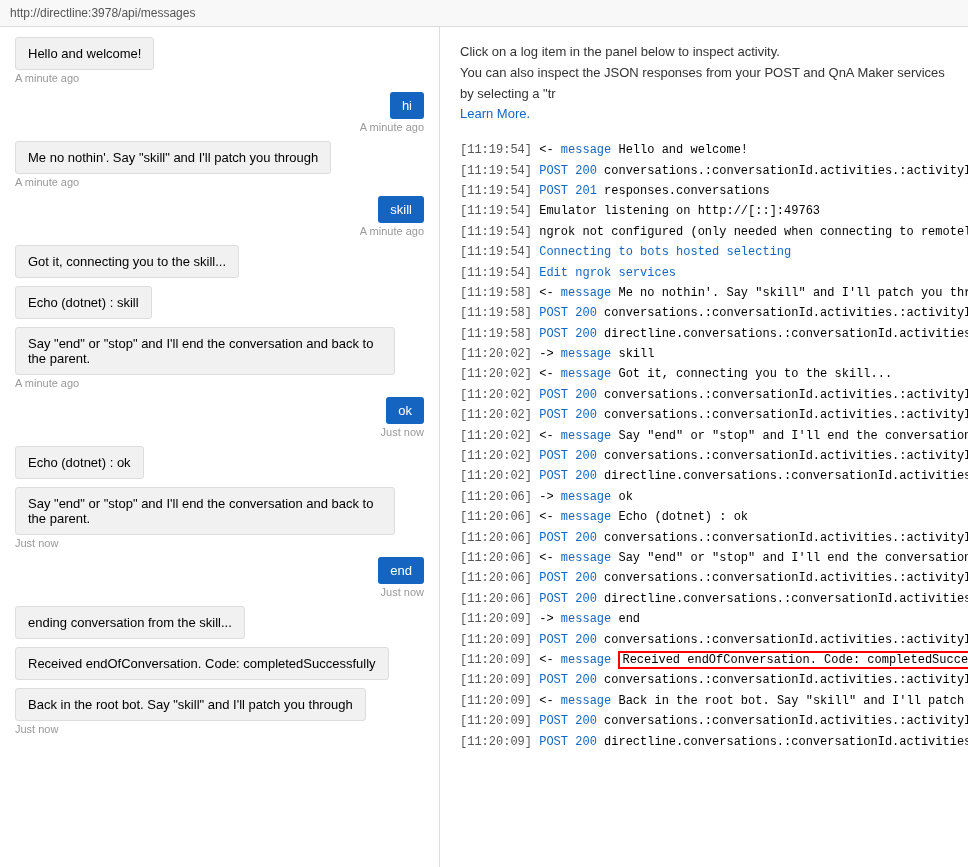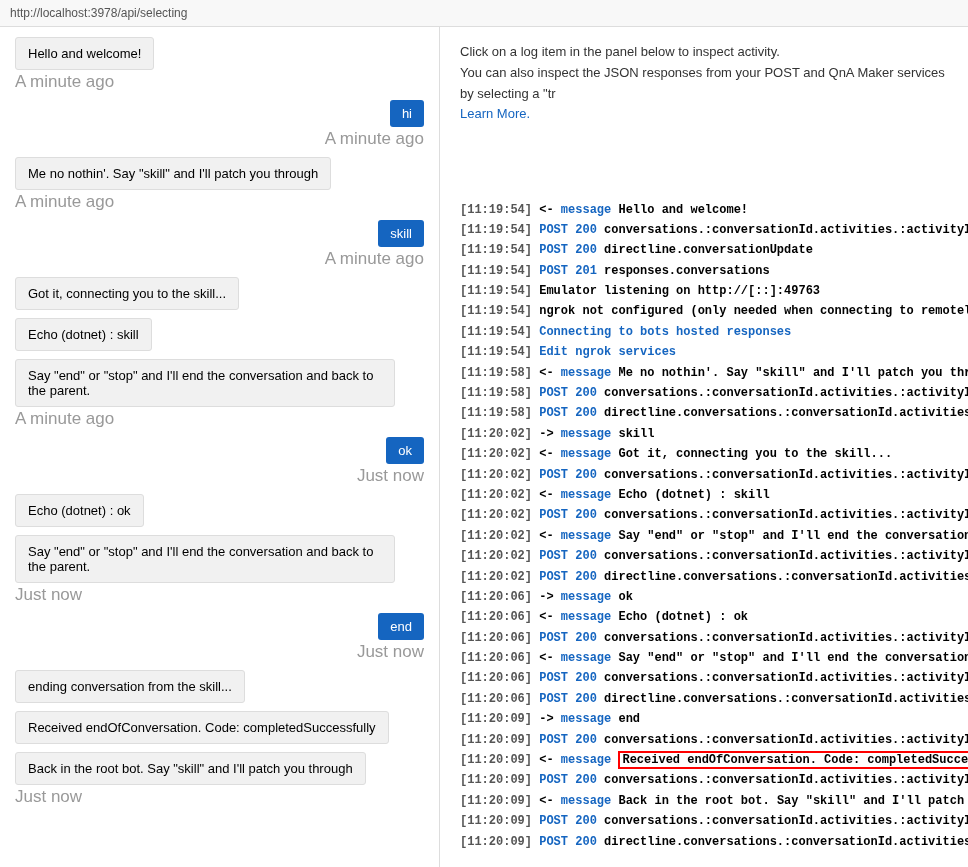--- a/index.html
+++ b/index.html
@@ -57,33 +57,32 @@
     .bubble-user {
       background: #1565c0;
       border-radius: 3px;
       padding: 6px 12px;
       color: #fff;
       font-size: 13px;
       font-weight: 500;
     }
 
     .timestamp {
-      font-size: 17px;
+      font-size: 11px;
       color: #999;
       margin-top: 2px;
     }
 
     
     .log-panel {
       flex: 1;
       overflow-y: auto;
       padding: 15px 20px;
       display: flex;
       flex-direction: column;
-      justify-content: space-between;
     }
 
     .log-header {
       margin-bottom: 15px;
     }
 
     .log-header p {
       font-size: 13px;
       color: #333;
       line-height: 1.6;
@@ -97,42 +96,41 @@
 
     .log-entries {
       font-family: 'Courier New', monospace;
       font-size: 12px;
       line-height: 1.7;
       color: #000;
     }
 
     .log-line {
       white-space: nowrap;
-      font-weight: bold;
     }
 
     .log-link {
       color: #1565c0;
       text-decoration: none;
     }
 
     .log-highlight {
       border: 2px solid red;
       display: inline;
       padding: 0 2px;
     }
 
     .post-200 { color: #1565c0; }
     .post-201 { color: #1565c0; }
   </style>
 </head>
 <body>
 
 <div class="top-bar">
-  <span>http://localhost:3978/api/selecting</span>
+  <span>http://directline:3978/api/messages</span>
 </div>
 
 <div class="main-content">
 
   <div class="chat-panel" id="chat-panel">
   <div class="msg-bot">
         <div class="bubble-bot">Hello and welcome!</div>
         <div class="timestamp">A minute ago</div>
       </div>
       <div class="msg-user">
@@ -189,33 +187,31 @@
     <div class="log-header">
       <p>Click on a log item in the panel below to inspect activity.</p>
       <p>
         <span>You can also inspect the JSON responses from your POST and QnA Maker services by selecting a "tr</span><br>
         <a href="#">Learn More.</a>
       </p>
     </div>
     <div class="log-entries" id="log-entries">
     <div class="log-line"><span style="color:#555">[11:19:54]</span> <span style="color:#000">&lt;- </span><a href="#" class="log-link">message</a> <span>Hello and welcome!</span></div>
         <div class="log-line"><span style="color:#555">[11:19:54]</span> <span style="color:transparent">   </span><a href="#" class="log-link post-200">POST 200</a> <span>conversations.:conversationId.activities.:activityId</span></div>
-        <div class="log-line"><span style="color:#555">[11:19:54]</span> <span style="color:transparent">   </span><a href="#" class="log-link post-200">POST 200</a> <span>directline.conversationUpdate</span></div>
         <div class="log-line"><span style="color:#555">[11:19:54]</span> <span style="color:transparent">   </span><a href="#" class="log-link post-201">POST 201</a> <span>responses.conversations</span></div>
         <div class="log-line"><span style="color:#555">[11:19:54]</span> <span style="color:transparent">   </span><span>Emulator listening on http://[::]:49763</span></div>
         <div class="log-line"><span style="color:#555">[11:19:54]</span> <span style="color:transparent">   </span><span>ngrok not configured (only needed when connecting to remotely hoste</span></div>
-        <div class="log-line"><span style="color:#555">[11:19:54]</span> <span style="color:transparent">   </span><a href="#" class="log-link">Connecting to bots hosted responses</a></div>
+        <div class="log-line"><span style="color:#555">[11:19:54]</span> <span style="color:transparent">   </span><a href="#" class="log-link">Connecting to bots hosted selecting</a></div>
         <div class="log-line"><span style="color:#555">[11:19:54]</span> <span style="color:transparent">   </span><a href="#" class="log-link">Edit ngrok services</a></div>
         <div class="log-line"><span style="color:#555">[11:19:58]</span> <span style="color:#000">&lt;- </span><a href="#" class="log-link">message</a> <span>Me no nothin'. Say "skill" and I'll patch you thro...</span></div>
         <div class="log-line"><span style="color:#555">[11:19:58]</span> <span style="color:transparent">   </span><a href="#" class="log-link post-200">POST 200</a> <span>conversations.:conversationId.activities.:activityId</span></div>
         <div class="log-line"><span style="color:#555">[11:19:58]</span> <span style="color:transparent">   </span><a href="#" class="log-link post-200">POST 200</a> <span>directline.conversations.:conversationId.activities</span></div>
         <div class="log-line"><span style="color:#555">[11:20:02]</span> <span style="color:#000">-&gt; </span><a href="#" class="log-link">message</a> <span>skill</span></div>
         <div class="log-line"><span style="color:#555">[11:20:02]</span> <span style="color:#000">&lt;- </span><a href="#" class="log-link">message</a> <span>Got it, connecting you to the skill...</span></div>
         <div class="log-line"><span style="color:#555">[11:20:02]</span> <span style="color:transparent">   </span><a href="#" class="log-link post-200">POST 200</a> <span>conversations.:conversationId.activities.:activityId</span></div>
-        <div class="log-line"><span style="color:#555">[11:20:02]</span> <span style="color:#000">&lt;- </span><a href="#" class="log-link">message</a> <span>Echo (dotnet) : skill</span></div>
         <div class="log-line"><span style="color:#555">[11:20:02]</span> <span style="color:transparent">   </span><a href="#" class="log-link post-200">POST 200</a> <span>conversations.:conversationId.activities.:activityId</span></div>
         <div class="log-line"><span style="color:#555">[11:20:02]</span> <span style="color:#000">&lt;- </span><a href="#" class="log-link">message</a> <span>Say "end" or "stop" and I'll end the conversation ...</span></div>
         <div class="log-line"><span style="color:#555">[11:20:02]</span> <span style="color:transparent">   </span><a href="#" class="log-link post-200">POST 200</a> <span>conversations.:conversationId.activities.:activityId</span></div>
         <div class="log-line"><span style="color:#555">[11:20:02]</span> <span style="color:transparent">   </span><a href="#" class="log-link post-200">POST 200</a> <span>directline.conversations.:conversationId.activities</span></div>
         <div class="log-line"><span style="color:#555">[11:20:06]</span> <span style="color:#000">-&gt; </span><a href="#" class="log-link">message</a> <span>ok</span></div>
         <div class="log-line"><span style="color:#555">[11:20:06]</span> <span style="color:#000">&lt;- </span><a href="#" class="log-link">message</a> <span>Echo (dotnet) : ok</span></div>
         <div class="log-line"><span style="color:#555">[11:20:06]</span> <span style="color:transparent">   </span><a href="#" class="log-link post-200">POST 200</a> <span>conversations.:conversationId.activities.:activityId</span></div>
         <div class="log-line"><span style="color:#555">[11:20:06]</span> <span style="color:#000">&lt;- </span><a href="#" class="log-link">message</a> <span>Say "end" or "stop" and I'll end the conversation ...</span></div>
         <div class="log-line"><span style="color:#555">[11:20:06]</span> <span style="color:transparent">   </span><a href="#" class="log-link post-200">POST 200</a> <span>conversations.:conversationId.activities.:activityId</span></div>
         <div class="log-line"><span style="color:#555">[11:20:06]</span> <span style="color:transparent">   </span><a href="#" class="log-link post-200">POST 200</a> <span>directline.conversations.:conversationId.activities</span></div>

